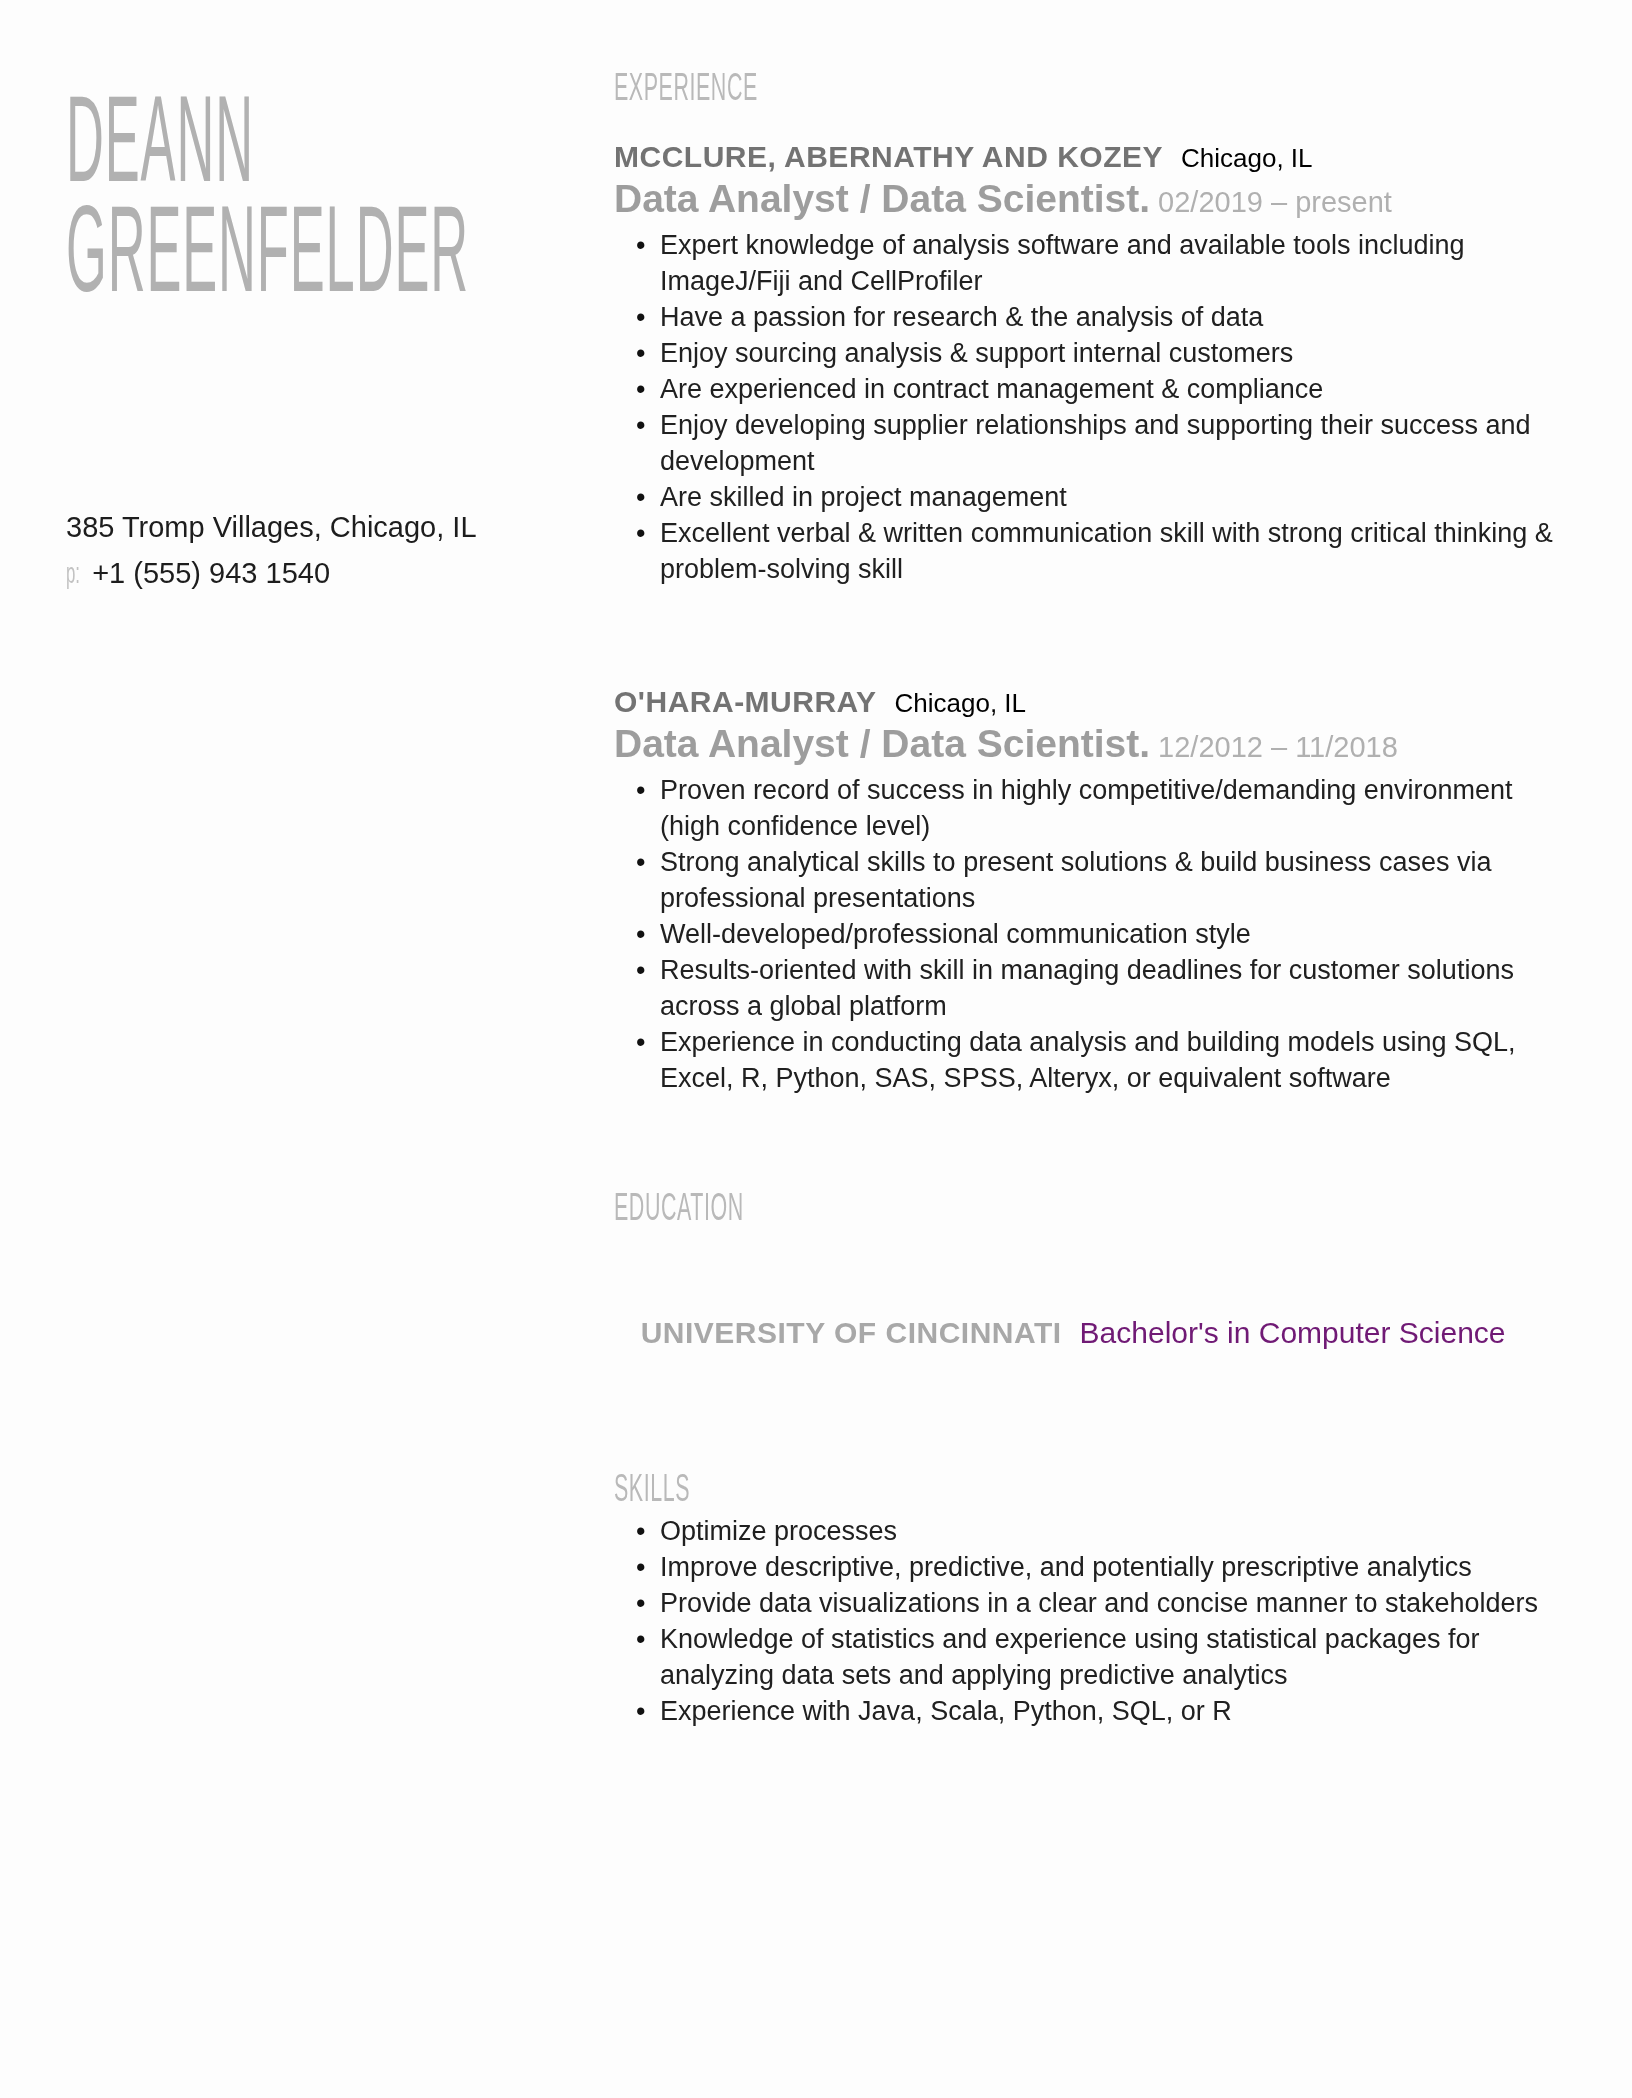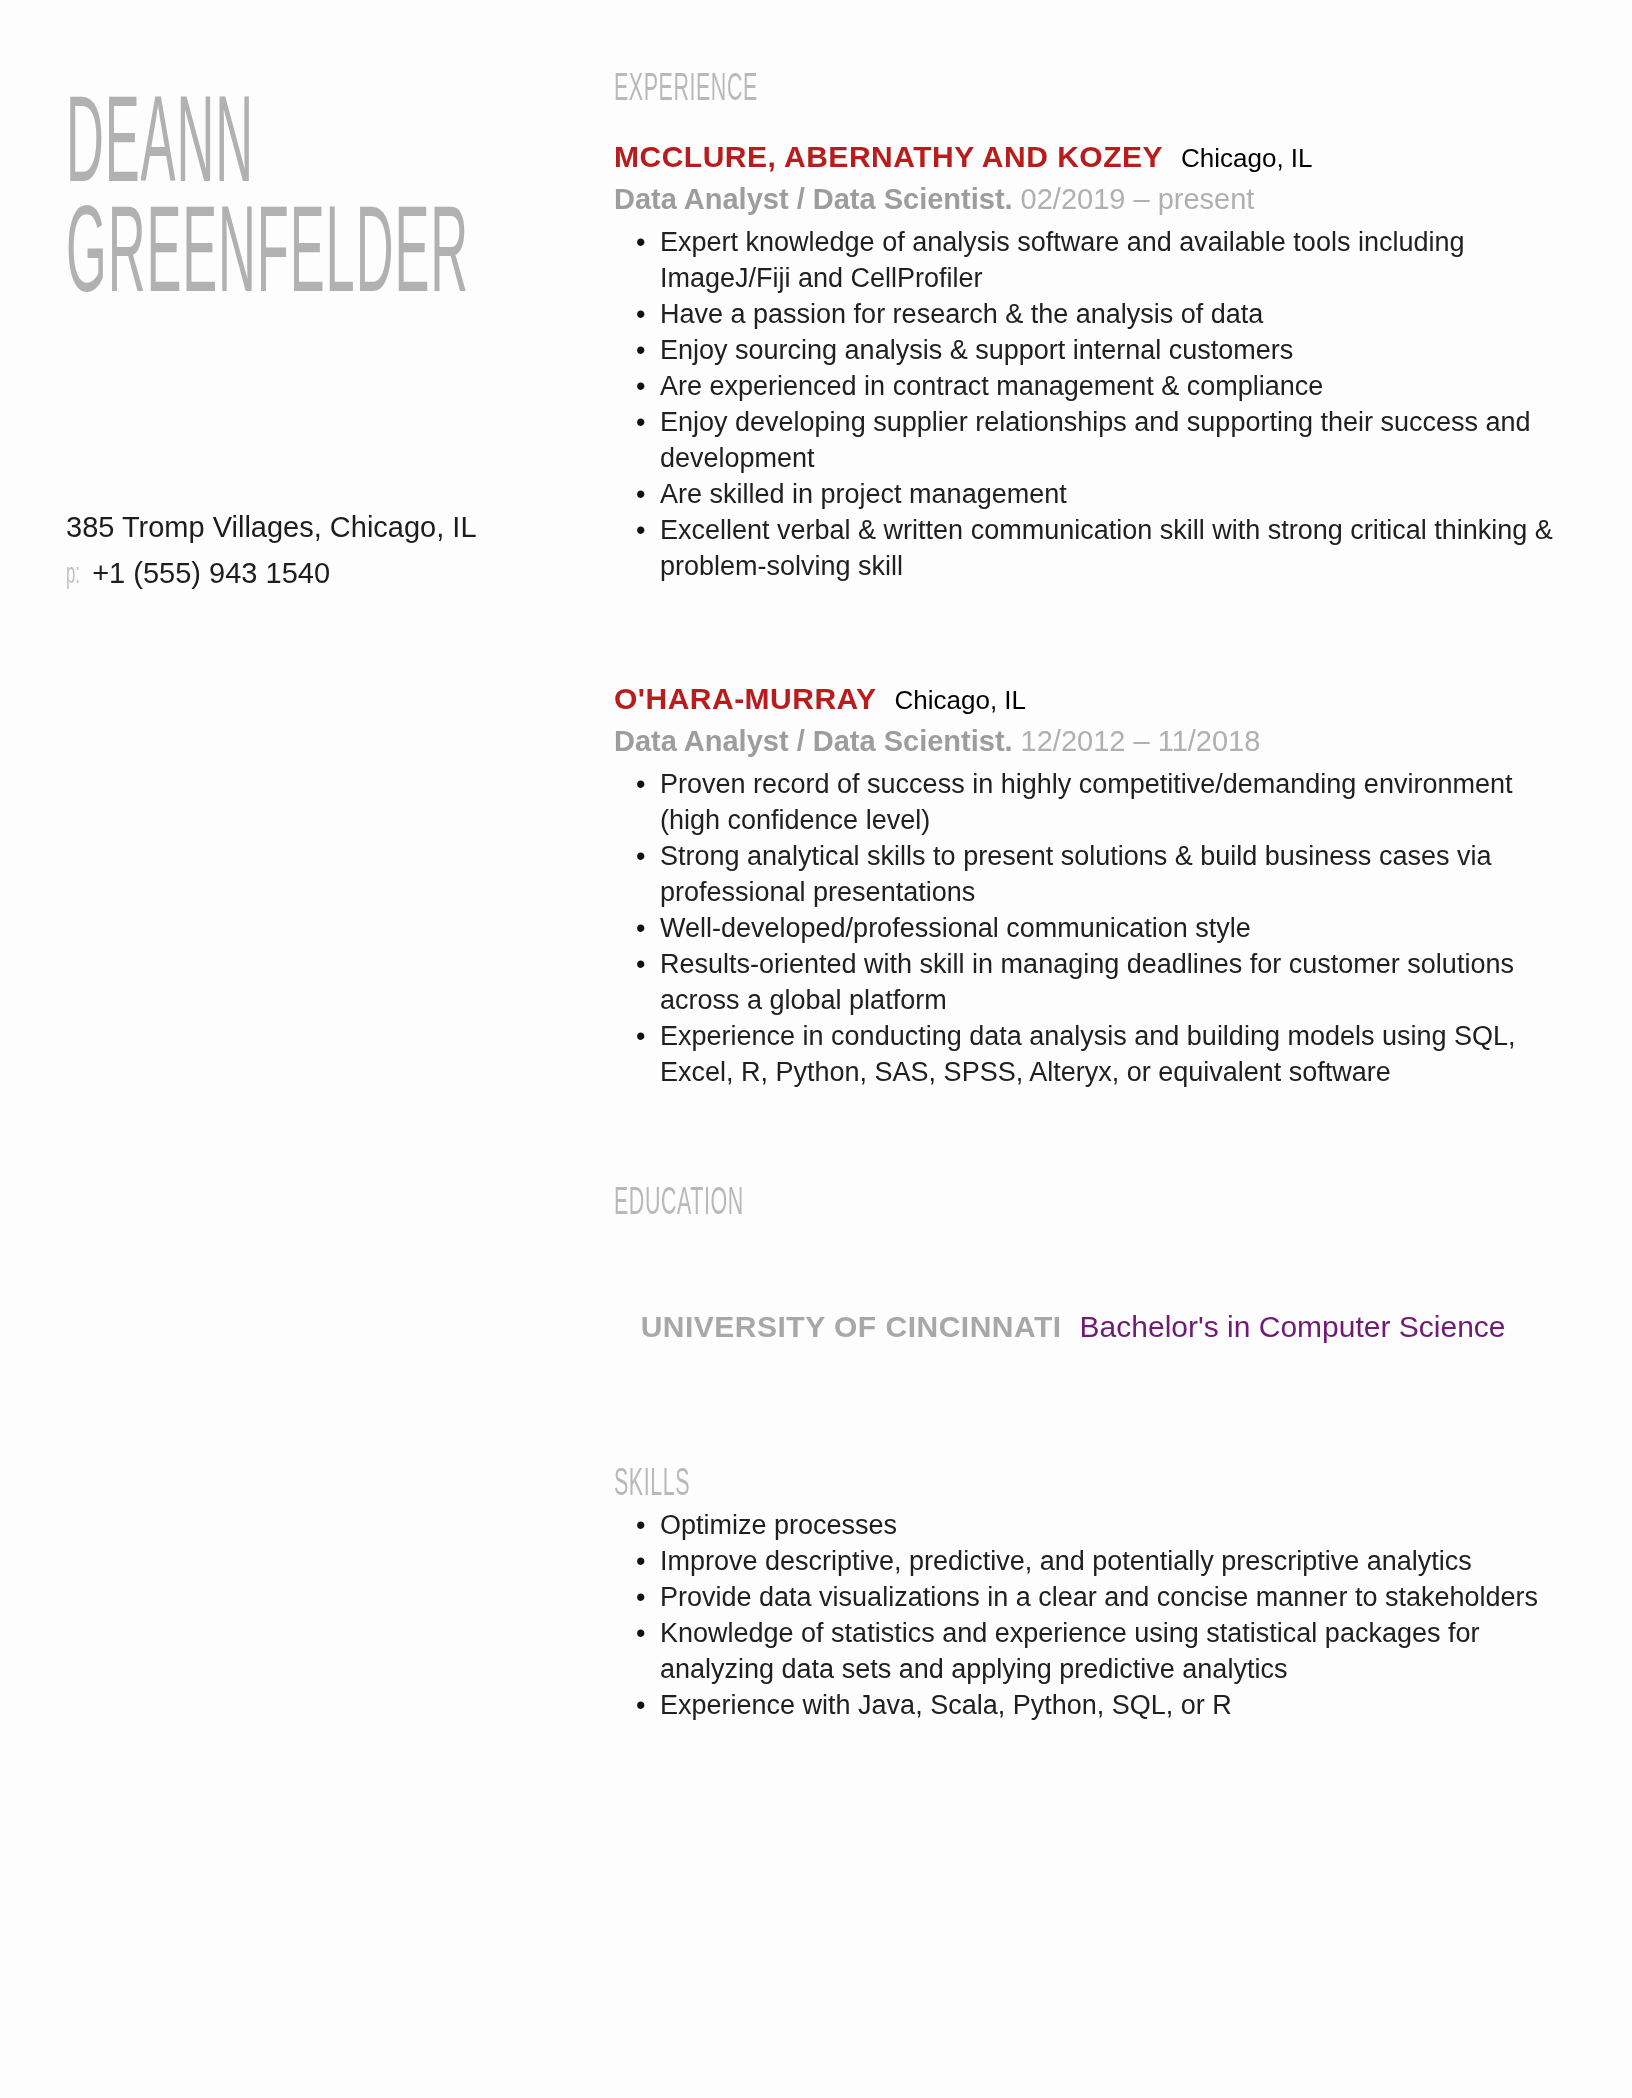--- a/index.html
+++ b/index.html
@@ -35,26 +35,26 @@
     font-size:39px;font-weight:400;color:#b9b9b9;
     letter-spacing:1px;line-height:46px;
     transform:scaleX(0.55);transform-origin:left top;
     white-space:pre;
   }
   .h-exp{margin-top:64px;}
   .h-edu{margin-top:88px;}
   .h-skl{margin-top:70px;}
 
   .company-line{line-height:38px;white-space:pre;}
-  .company-line .company{font-size:30px;font-weight:bold;color:#b91c1c;letter-spacing:0.5px;text-align:right;}
+  .company-line .company{font-size:30px;font-weight:bold;color:#737373;letter-spacing:0.5px;text-align:right;}
   .company-line .location{font-size:26px;color:#000000;margin-left:18px;}
   .job-1 .company-line{margin-top:28px;}
   .job-2 .company-line{margin-top:96px;}
   .title-line{line-height:36px;white-space:pre;}
-  .title-line .job-title{font-size:29px;font-weight:bold;color:#9d9d9d;}
+  .title-line .job-title{font-size:39px;font-weight:bold;color:#9d9d9d;}
   .title-line .job-dates{font-size:29px;color:#b0b0b0;margin-left:8px;}
 
   ul.bullets{list-style:none;margin:2px 0 0 0;padding:0;}
   ul.bullets li{
     position:relative;padding-left:46px;
     font-size:27px;line-height:36px;color:#202020;
   }
   ul.bullets li::before{
     content:"\2022";
     position:absolute;left:22px;top:0;

